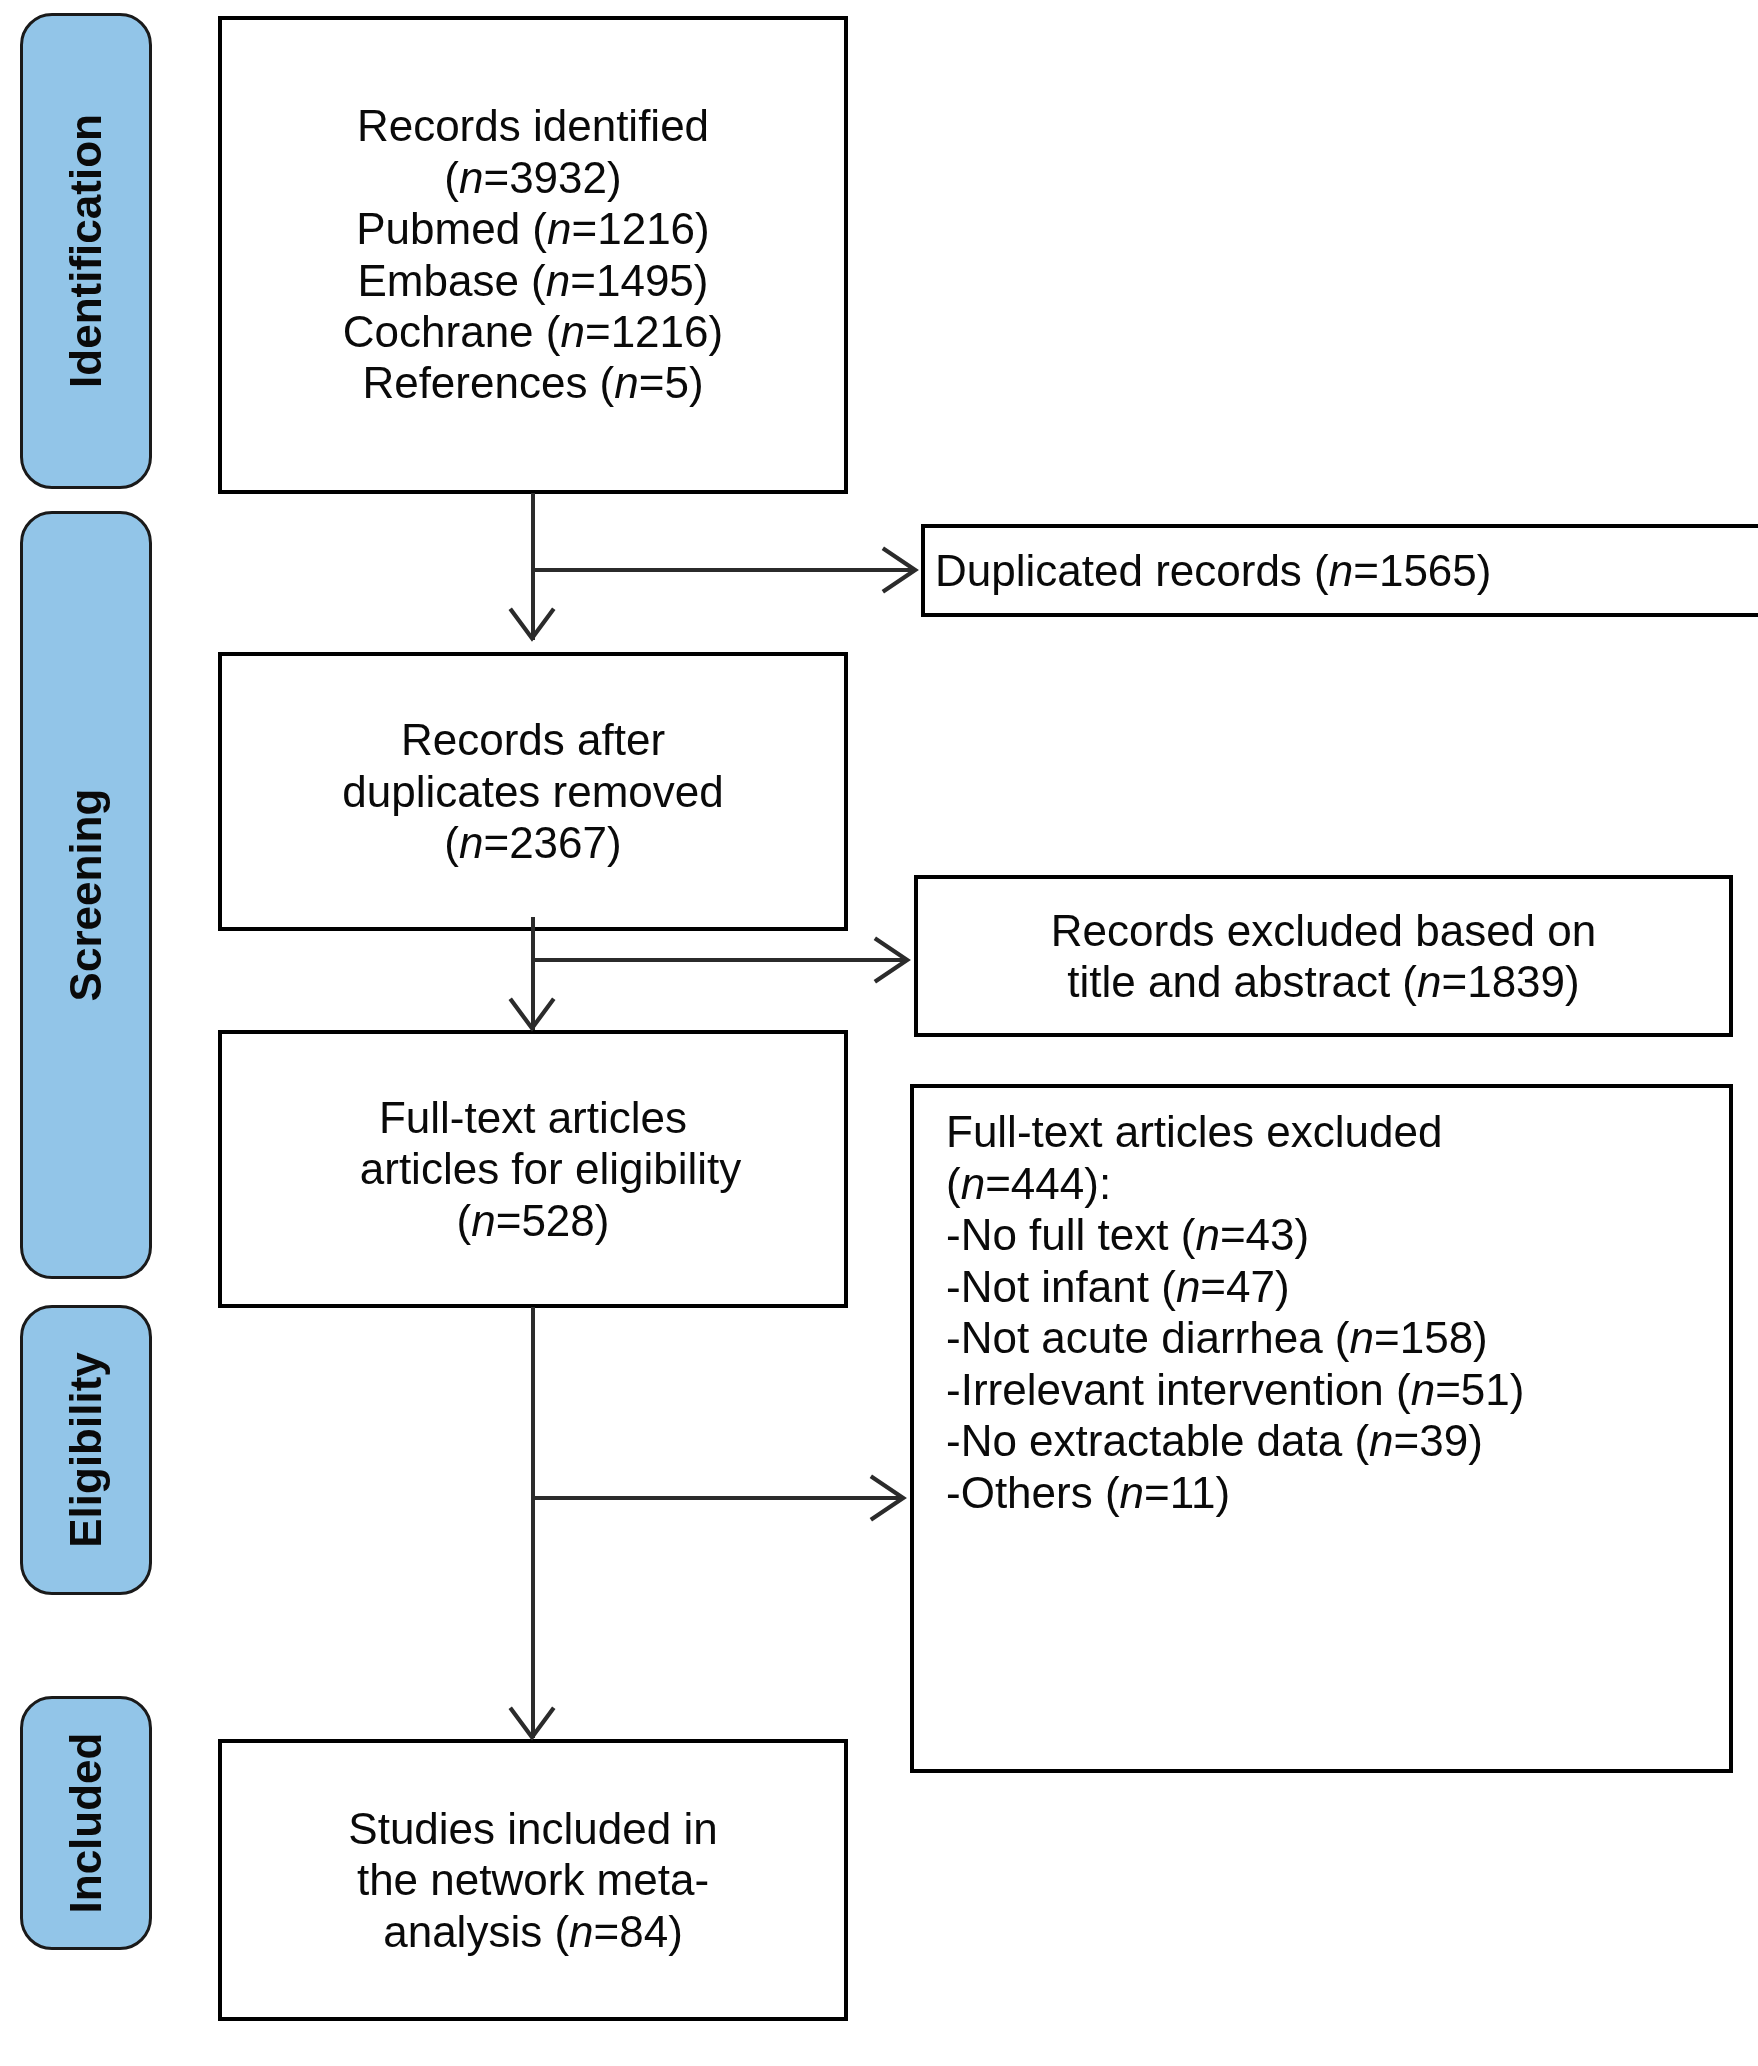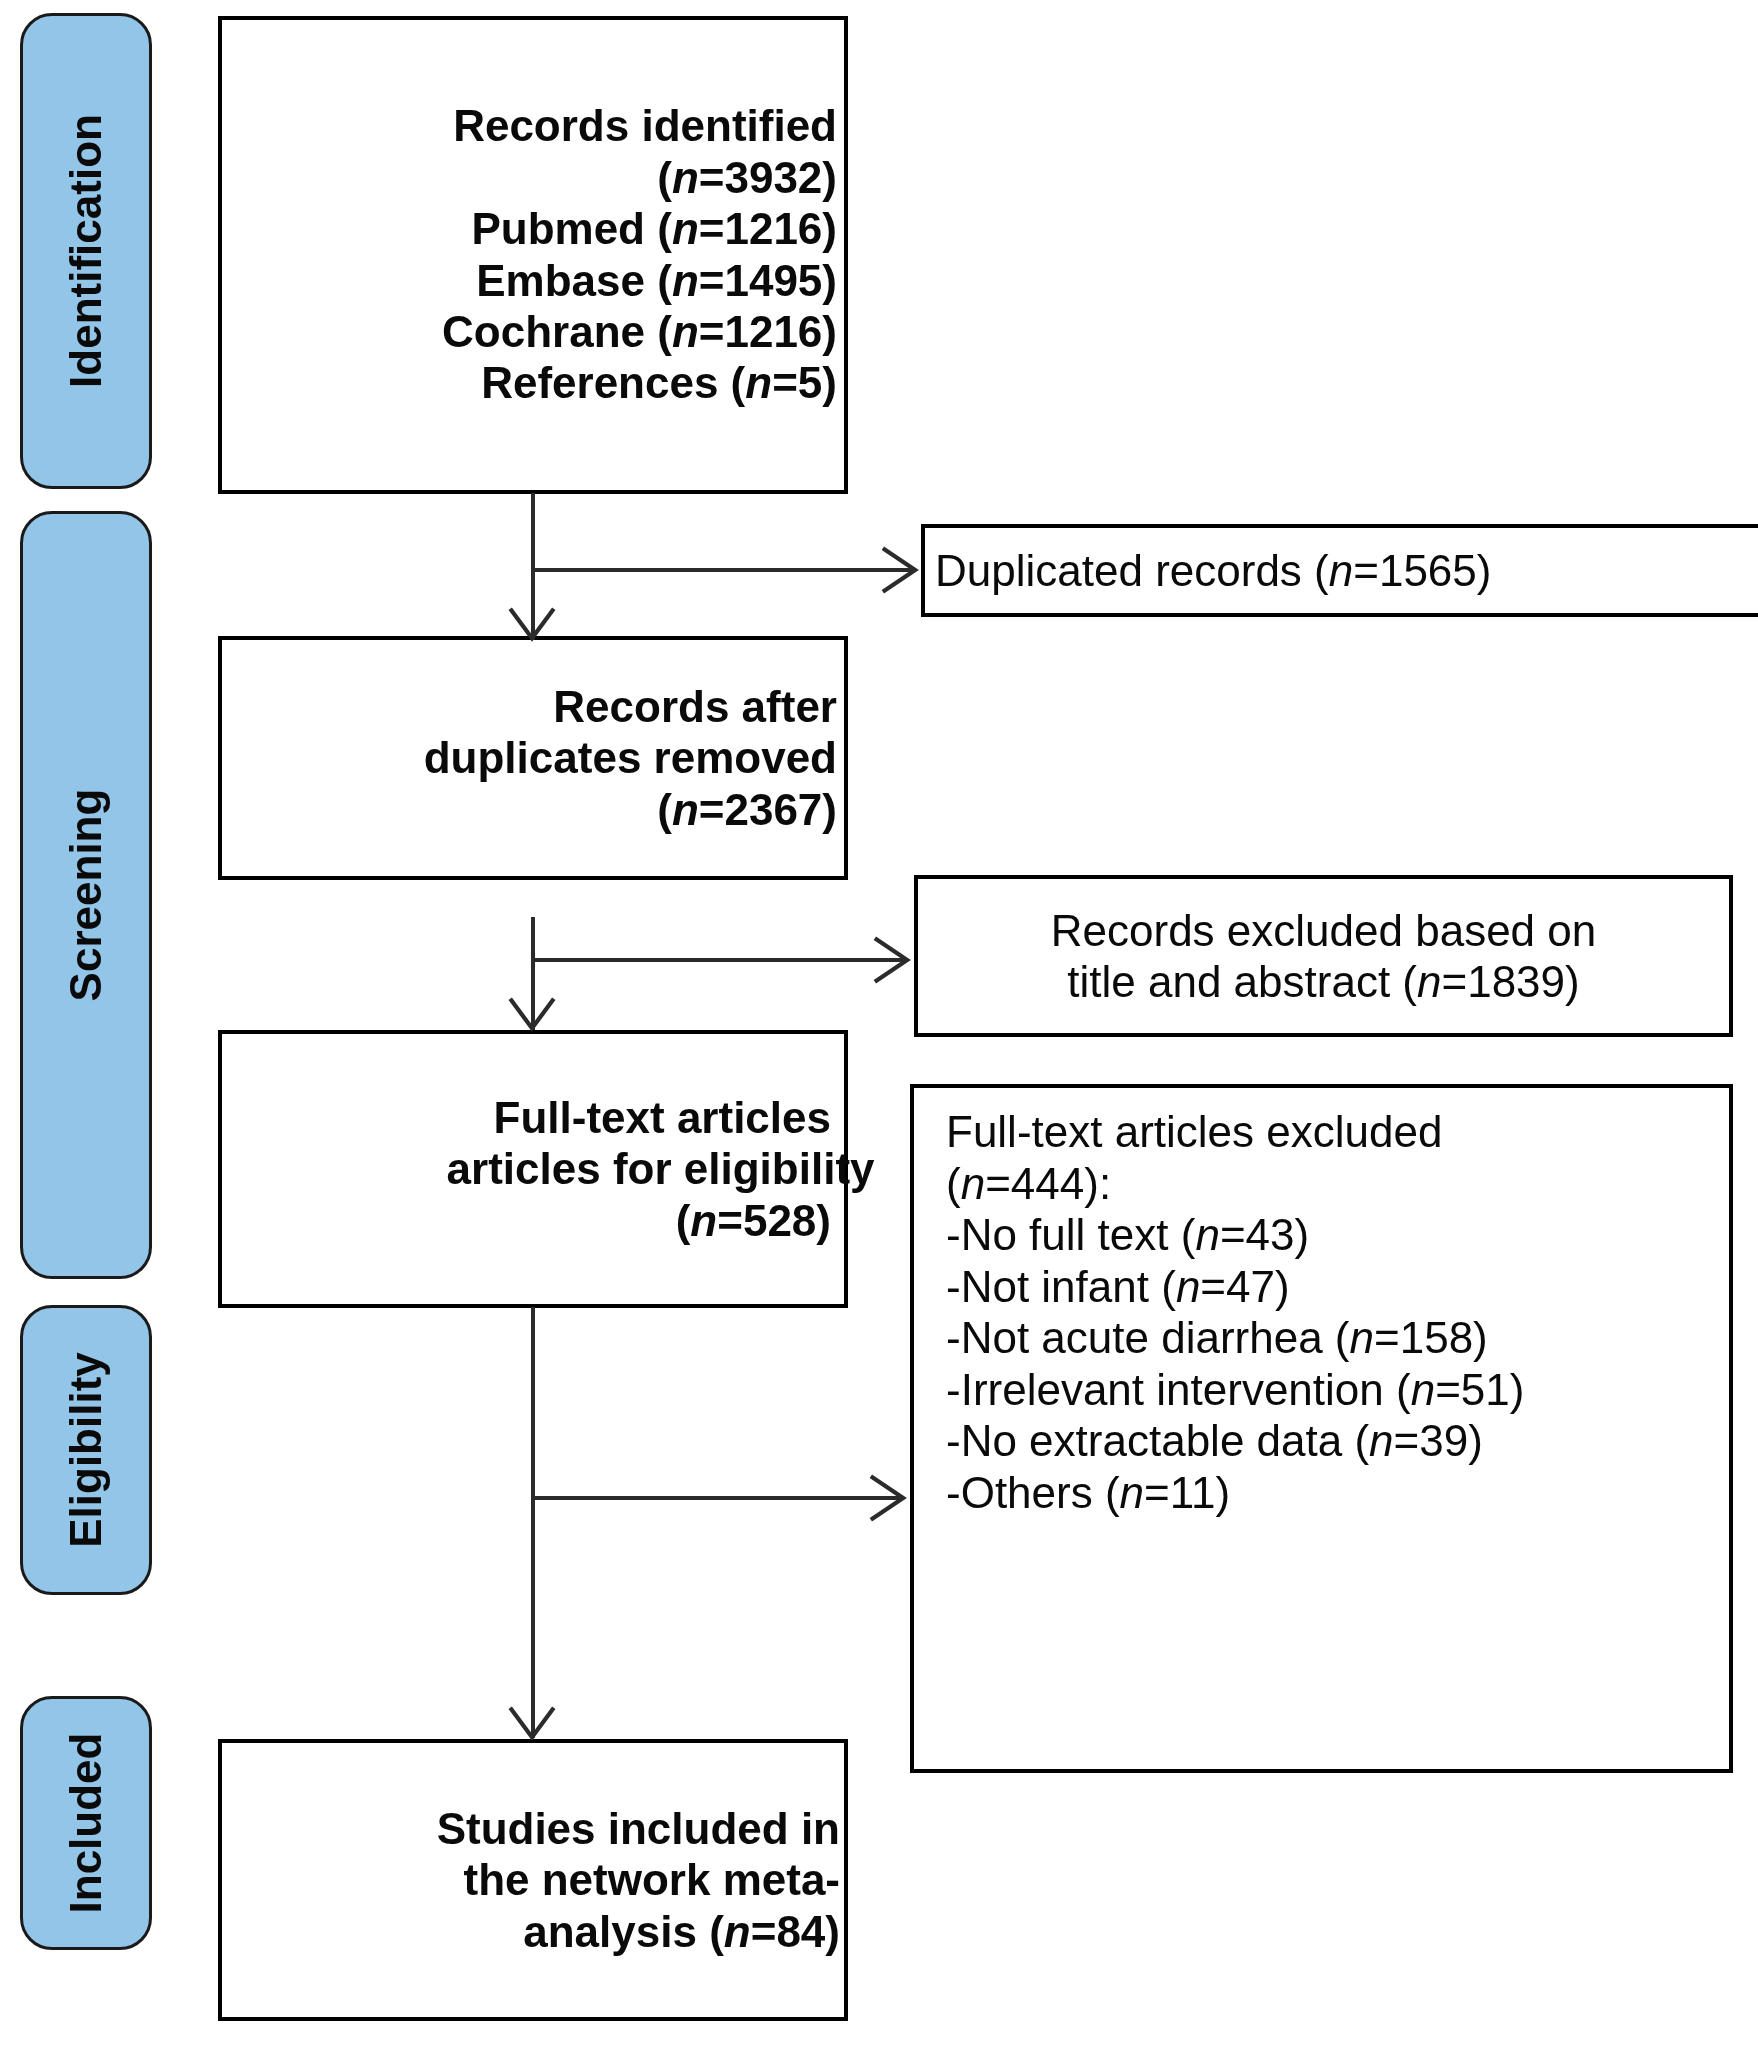--- a/index.html
+++ b/index.html
@@ -48,32 +48,32 @@
     border: 4.2px solid #000000;
     box-sizing: border-box;
     display: flex;
     flex-direction: column;
     justify-content: center;
     font-size: 44px;
     line-height: 1.17;
     color: #0a0a0a;
   }
   .flow-box .line { white-space: nowrap; }
-  .center-box .line { text-align: right; font-weight: bold; }
+  .center-box .line { text-align: center; }
   .left-box  .line { text-align: left; }
 
   .flow-box i { font-style: italic; }
 
   
   #box-identified {
     left: 218px;  top: 15.5px;   width: 630px; height: 478px;
     padding: 0 7px;
   }
   #box-after-dup {
-    left: 218px;  top: 636px;  width: 630px; height: 244px;
+    left: 218px;  top: 652px;  width: 630px; height: 279px;
     padding: 0 7px;
   }
   #box-fulltext {
     left: 218px;  top: 1030px; width: 630px; height: 278px;
     padding: 0 13px;
   }
   #box-included {
     left: 218px;  top: 1739px; width: 630px; height: 282px;
     padding: 0 4px;
   }

